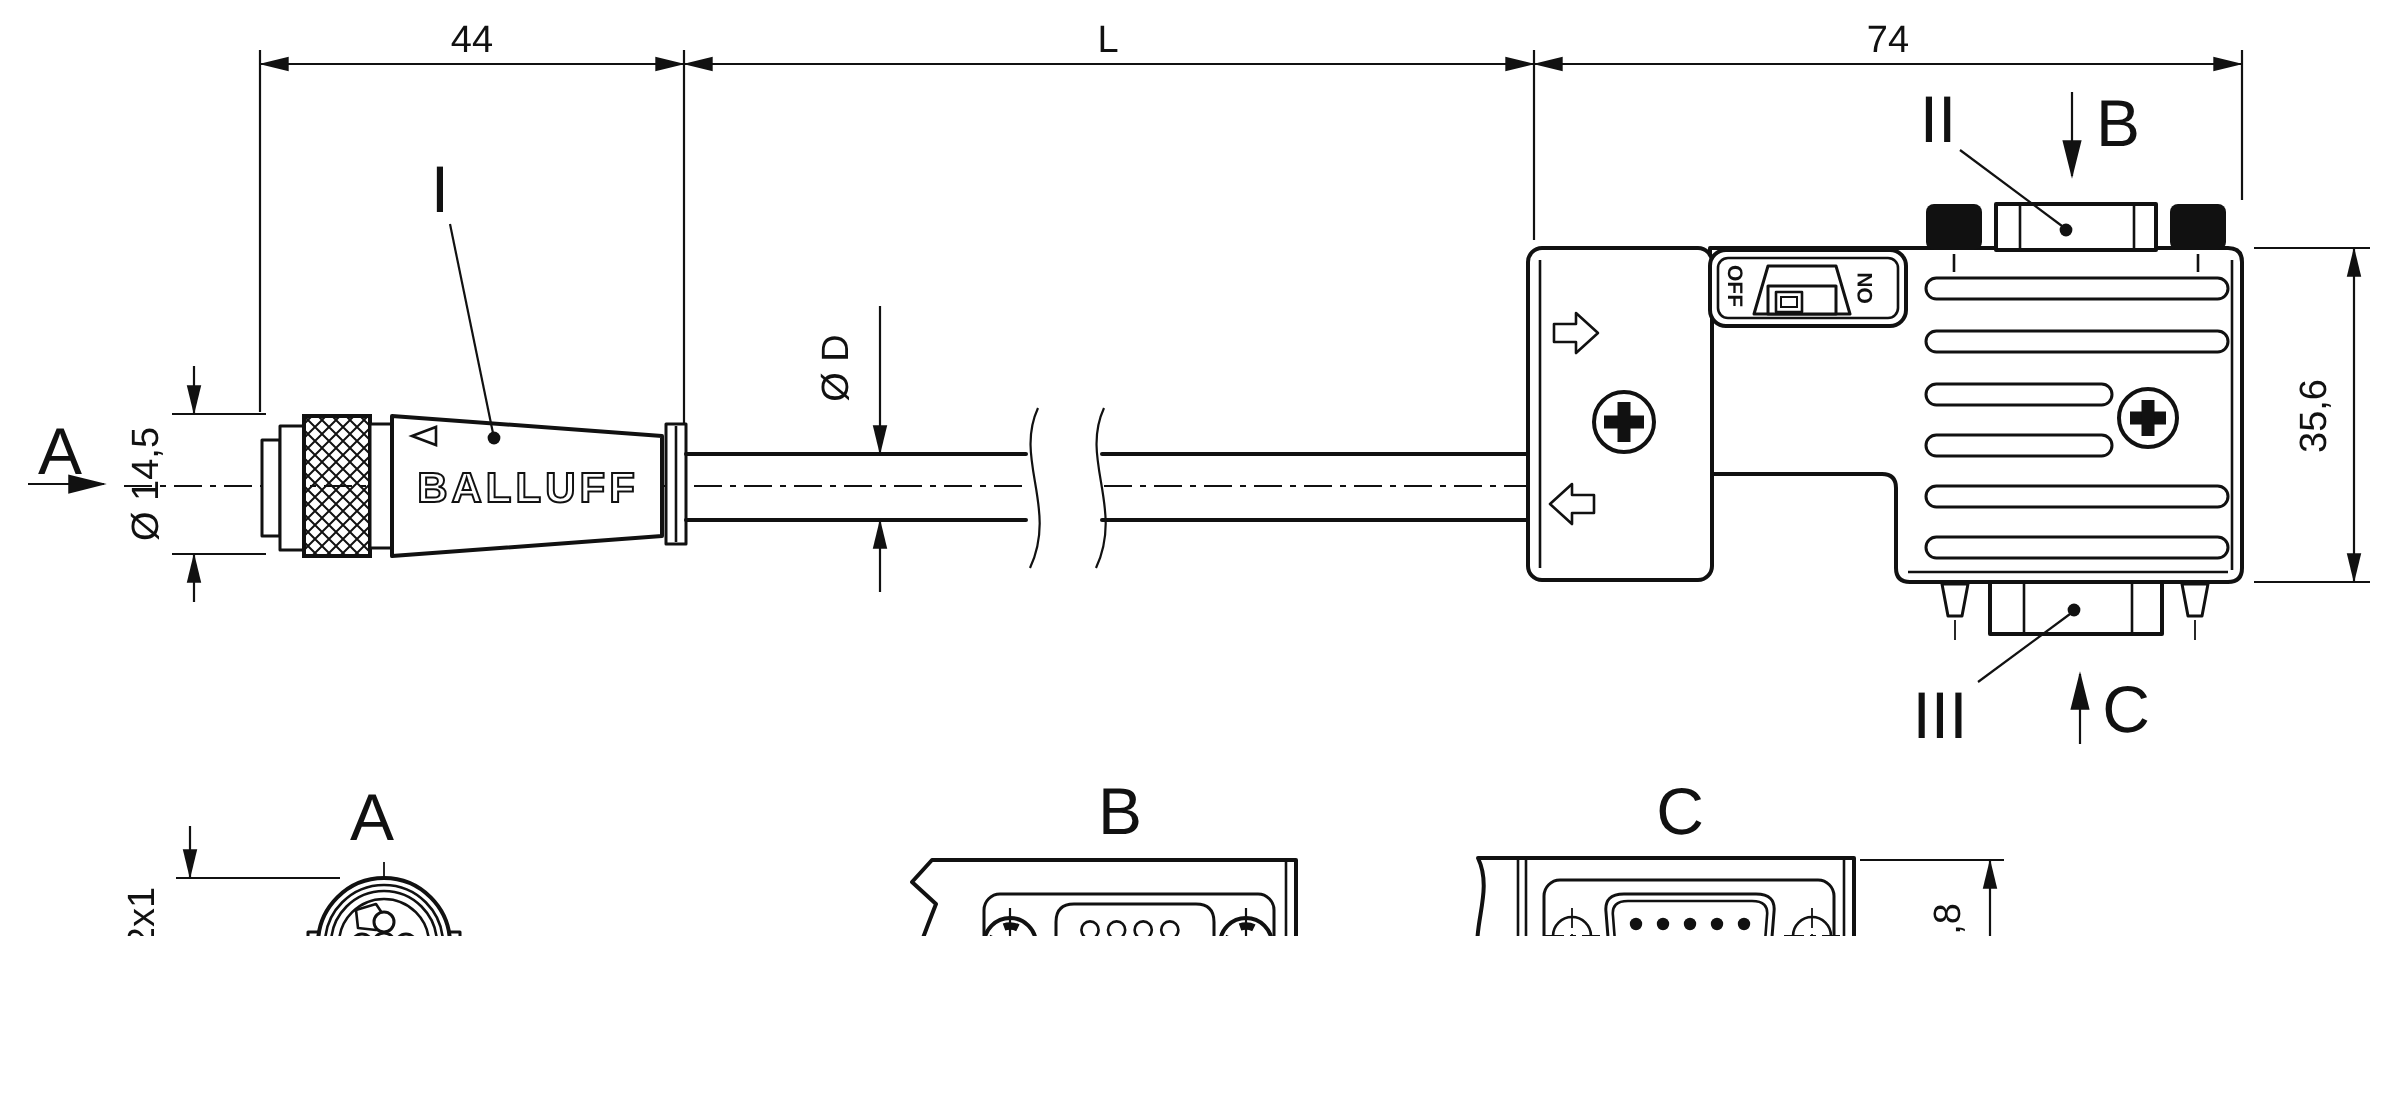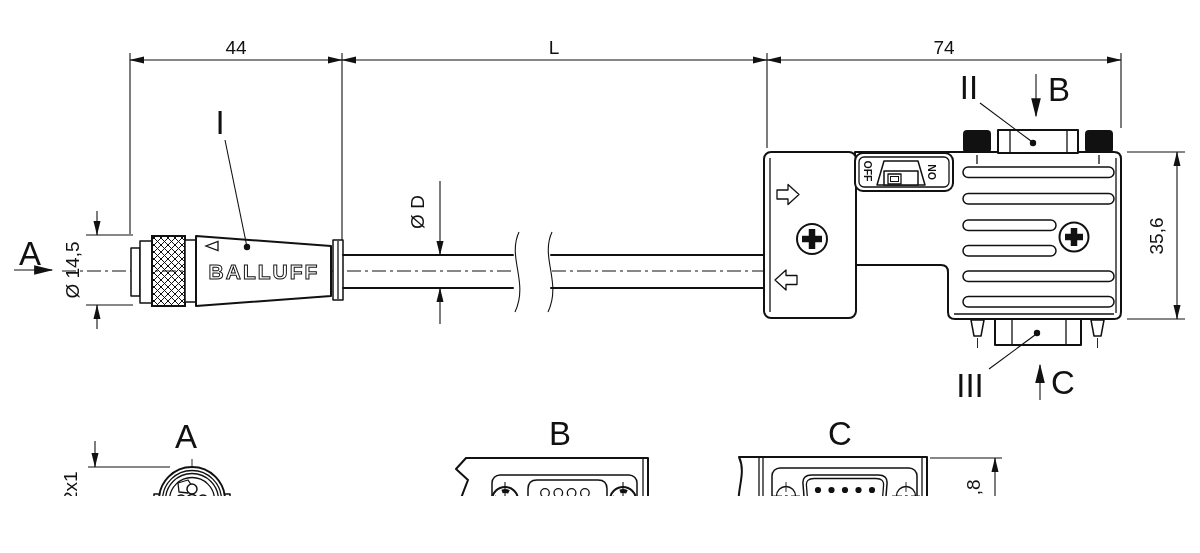--- a/index.html
+++ b/index.html
@@ -1,17 +1,17 @@
 <!DOCTYPE html>
 <html><head>
 <meta charset="utf-8">
 <style>
   html,body{margin:0;padding:0;background:#fff;}
   .stage{position:relative;width:1200px;height:468px;background:#ffffff;overflow:hidden;
-         font-family:"Liberation Sans", sans-serif;margin-top:28px;}
+         font-family:"Liberation Sans", sans-serif;}
   svg{position:absolute;left:0;top:0;}
   svg text{font-family:"Liberation Sans", sans-serif;fill:#111;}
   .ln{fill:none;stroke:#111;stroke-width:2;stroke-linejoin:round;stroke-linecap:round;}
   .lnw{fill:#fff;stroke:#111;stroke-width:2;stroke-linejoin:round;}
   .ln1{fill:none;stroke:#111;stroke-width:1.3;stroke-linejoin:round;}
   .lnw1{fill:#fff;stroke:#111;stroke-width:1.5;stroke-linejoin:round;}
   .thin{fill:none;stroke:#111;stroke-width:1.1;}
   .cl{fill:none;stroke:#111;stroke-width:1;stroke-dasharray:14 4 3 4;}
   .cl2{fill:none;stroke:#111;stroke-width:0.9;stroke-dasharray:10 3 3 3;}
   .blk{fill:#111;stroke:none;}

